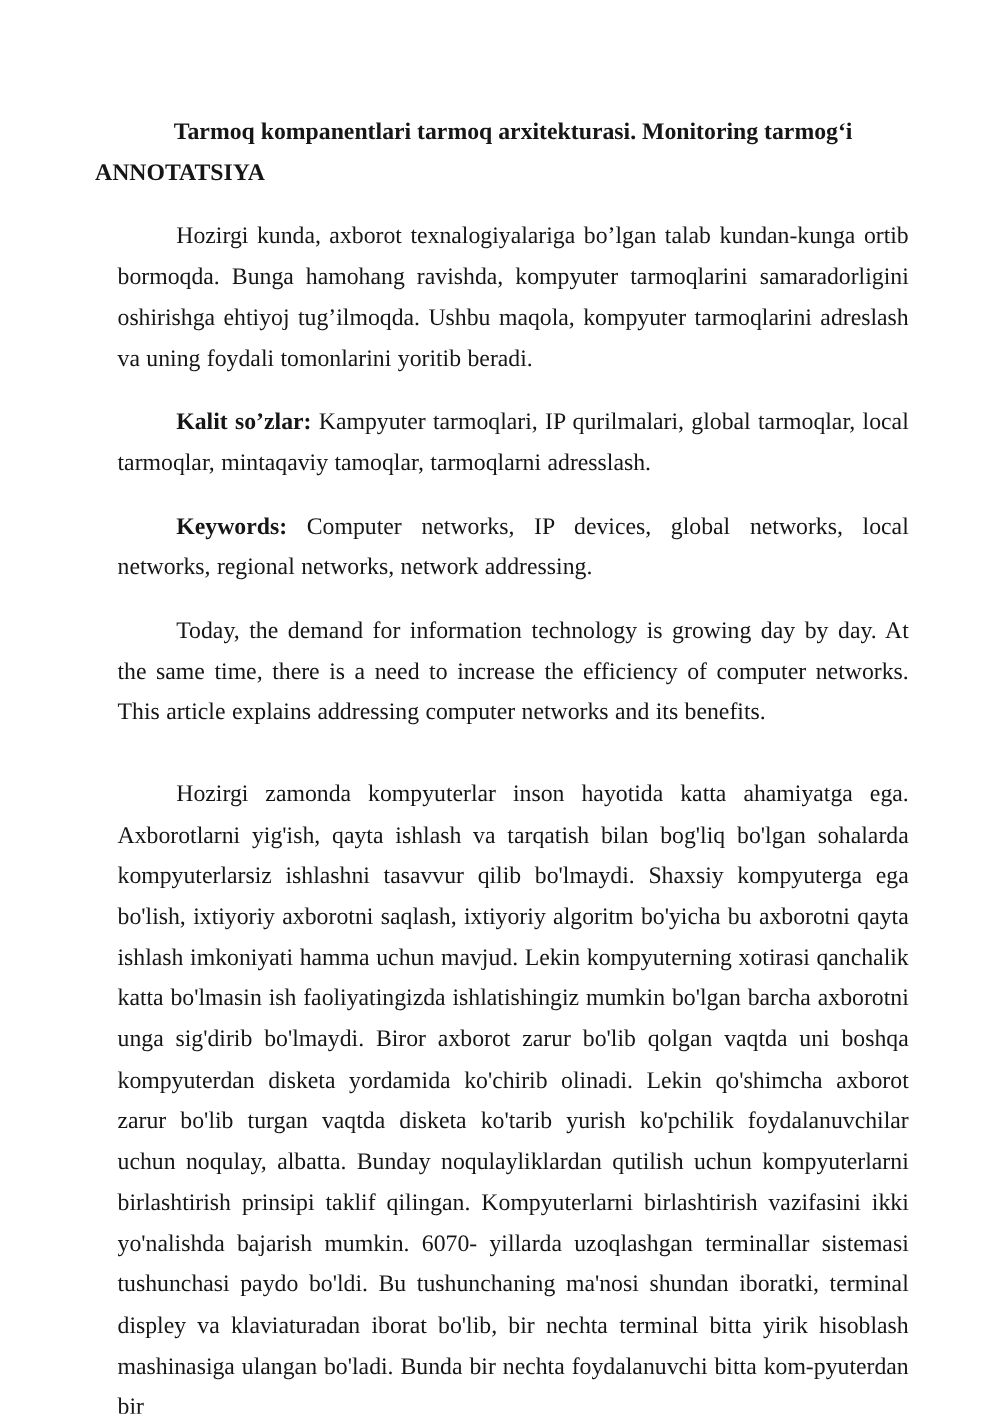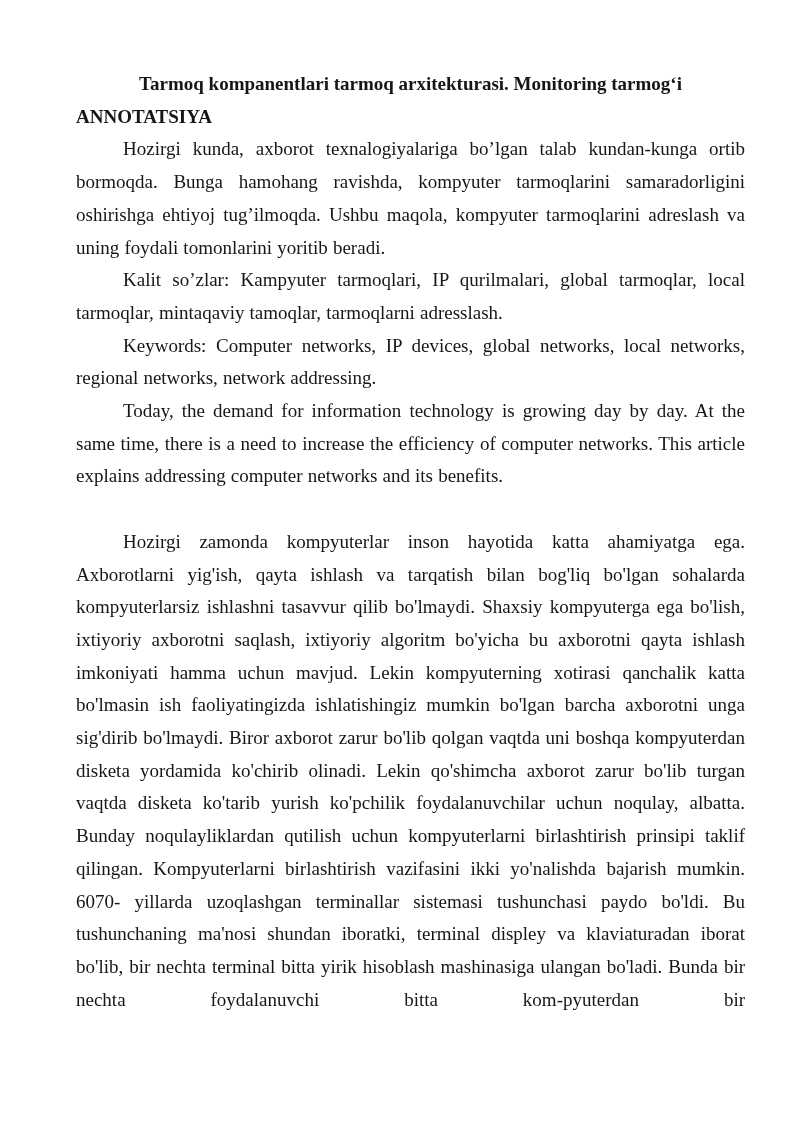--- a/index.html
+++ b/index.html
@@ -9,45 +9,45 @@
   }
   body {
     width: 800px;
     height: 1131px;
     overflow: hidden;
   }
   .page {
     box-sizing: border-box;
     width: 800px;
     height: 1131px;
-    padding: 68px 55px 30px 76px;
+    padding: 90px 55px 30px 76px;
     background: #ffffff;
     font-family: "Liberation Serif", "DejaVu Serif", serif;
     font-size: 19px;
     line-height: 32.7px;
     color: #161616;
   }
   .doc-title {
     margin: 0;
     text-align: center;
     font-weight: bold;
   }
   .doc-heading {
     margin: 0;
     text-align: left;
     font-weight: bold;
   }
   .para {
-    margin: 0;
+    margin: 18px;
     text-align: justify;
     text-indent: 47px;
     word-spacing: 0.02em;
   }
   .para .lead-label {
-    font-weight: normal;
+    font-weight: bold;
   }
   .gap-before {
     margin-top: 32.7px;
   }
   
   .continued {
     text-align-last: justify;
     font-family: Liberation Serif, serif;
   }
 </style>

